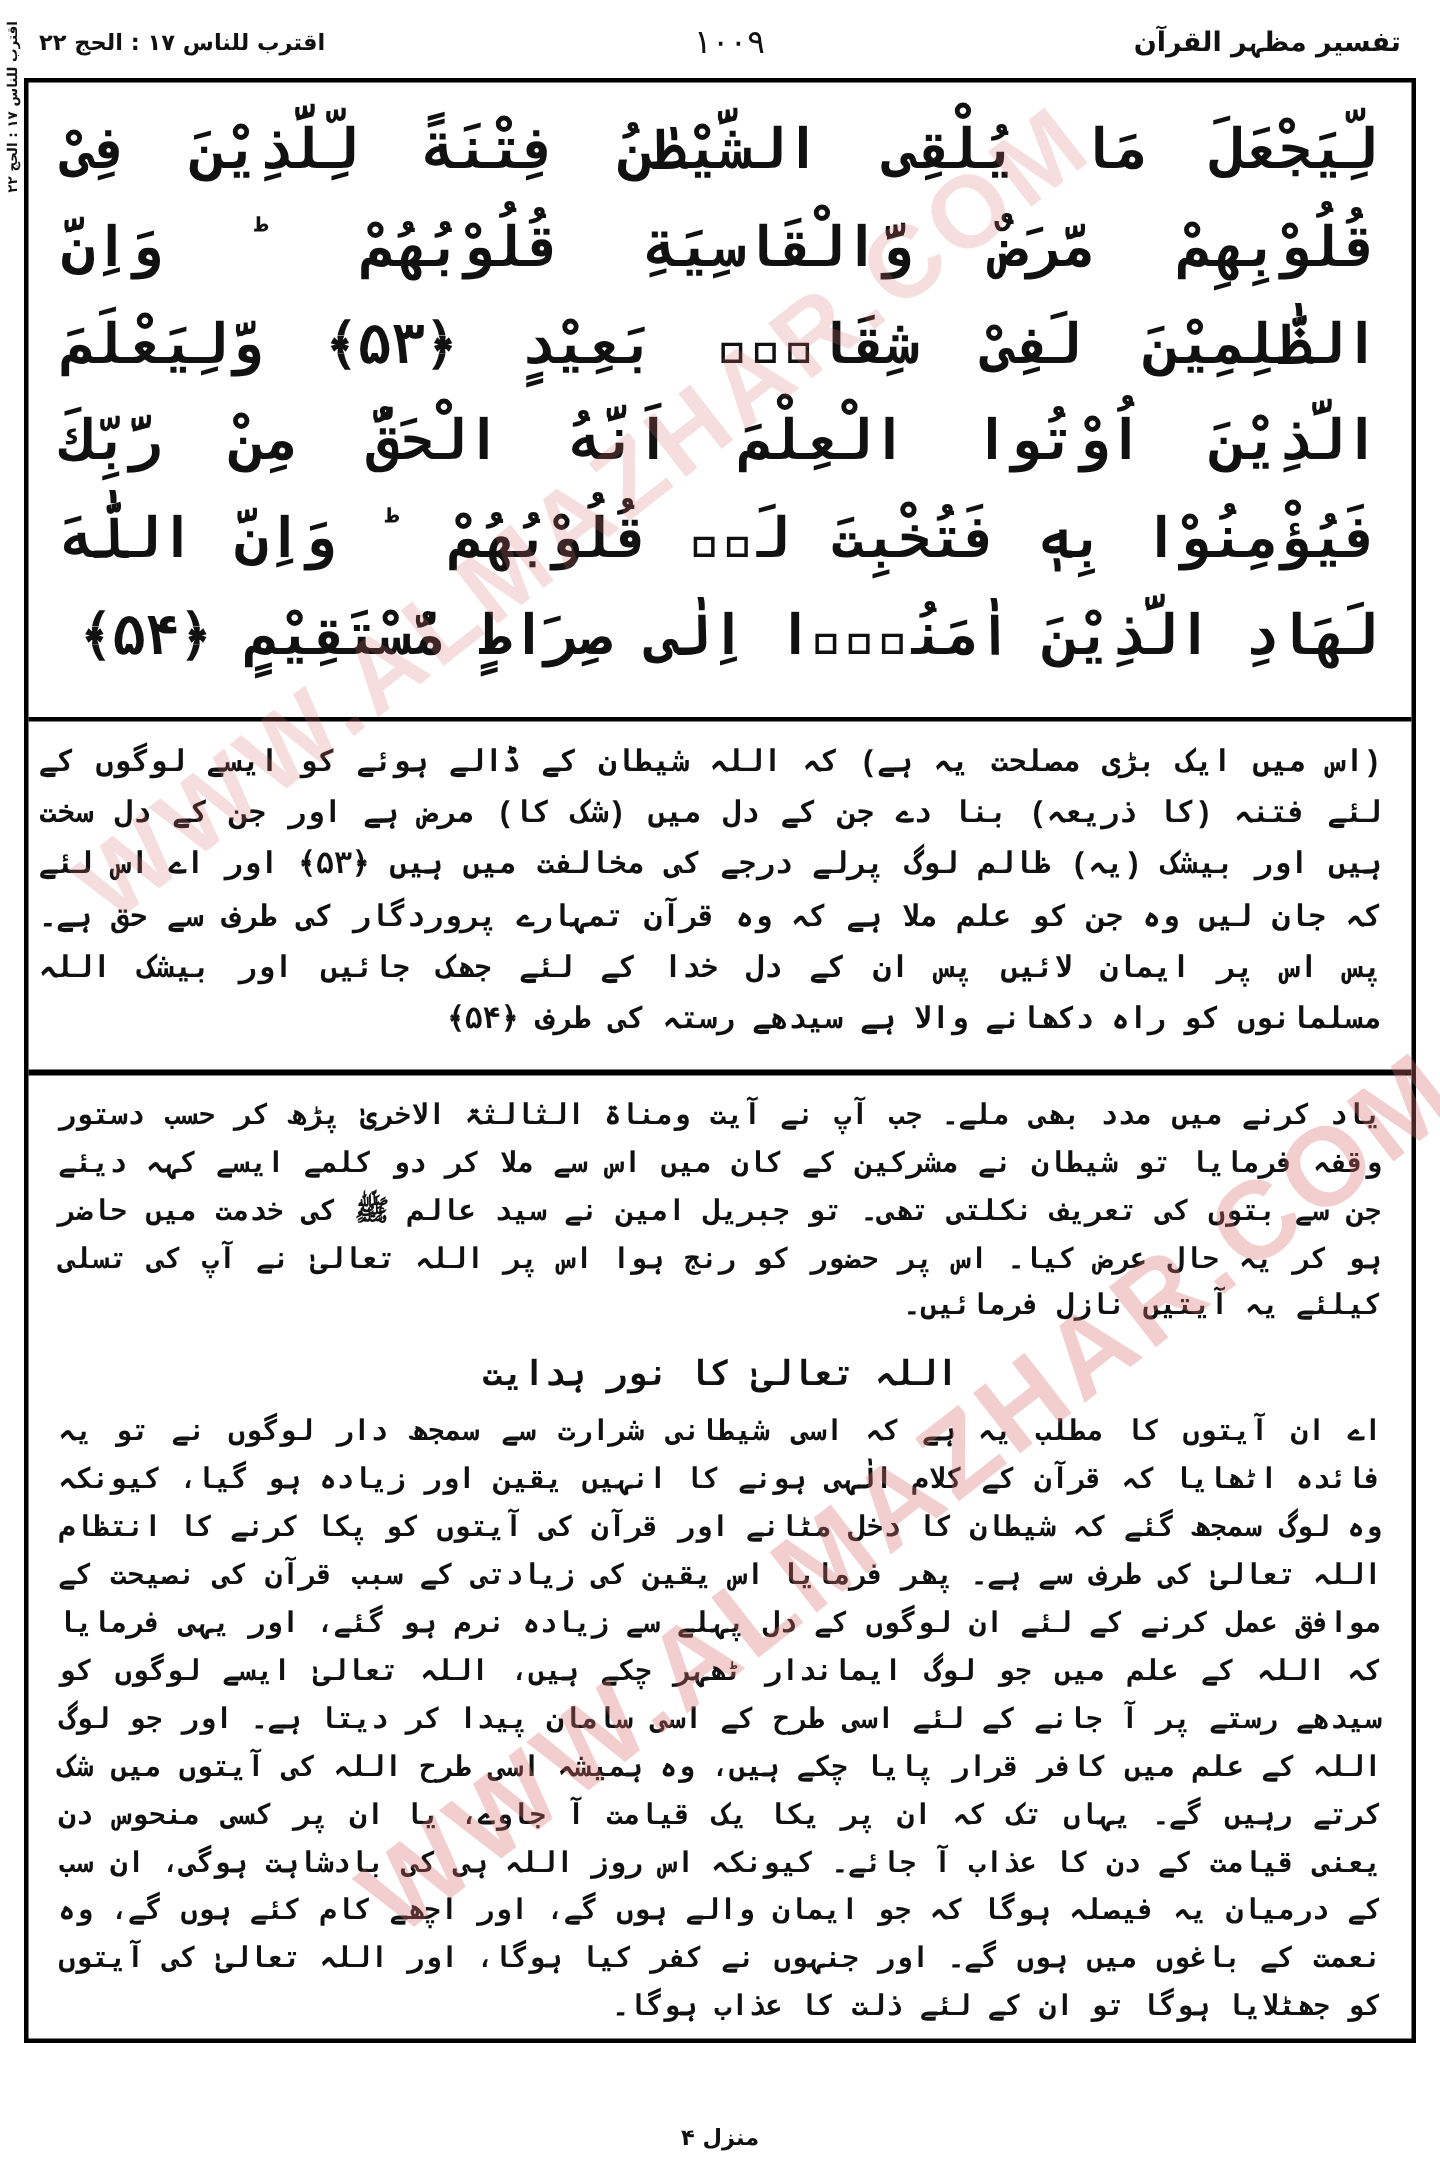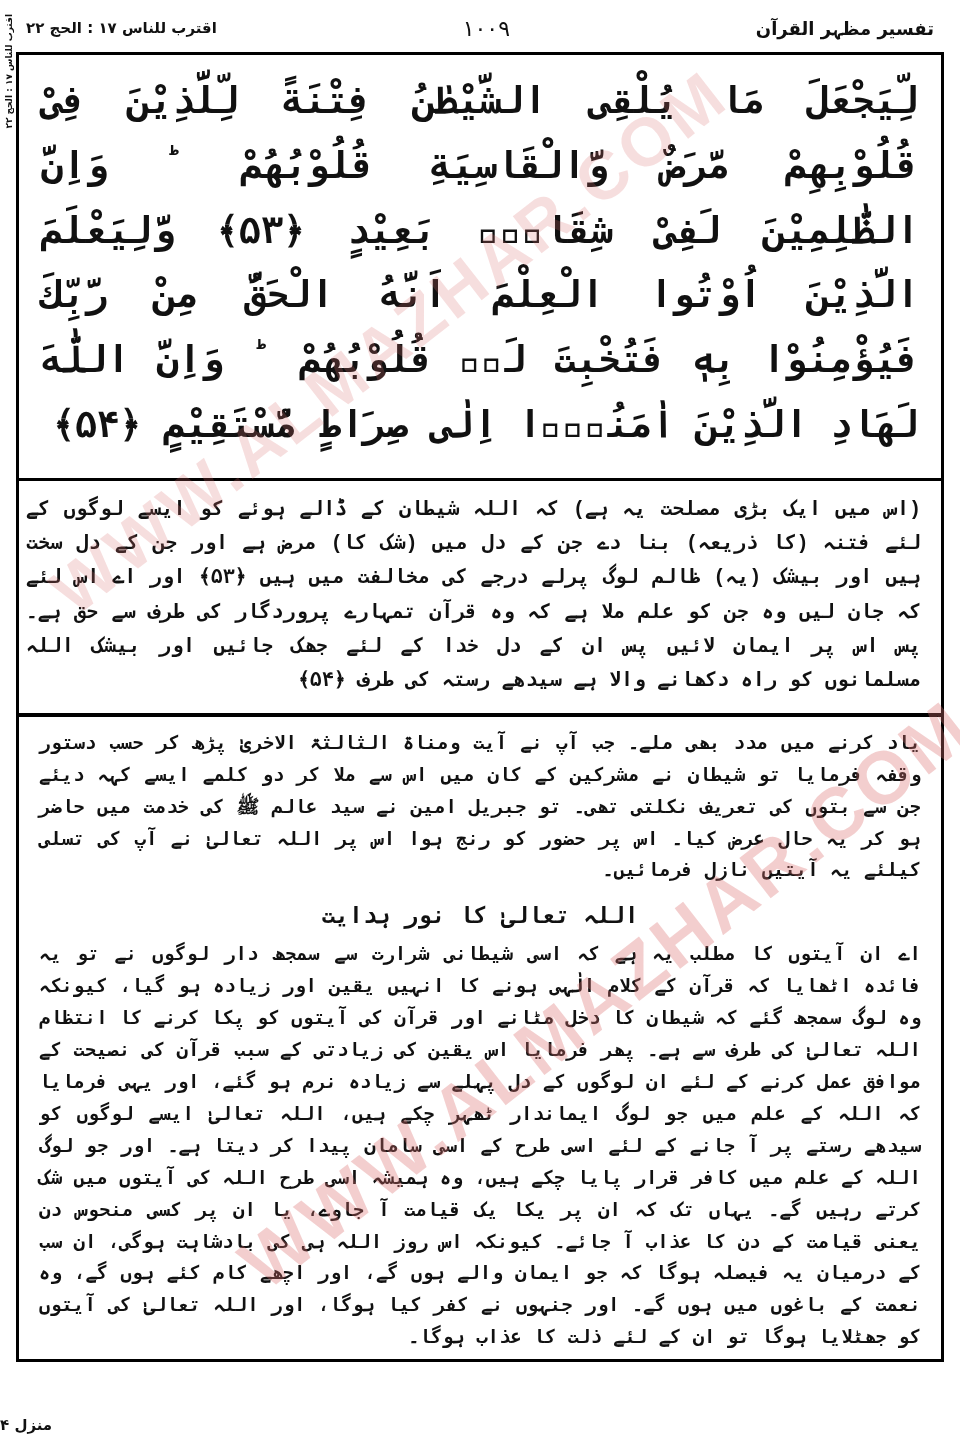--- a/index.html
+++ b/index.html
@@ -72,21 +72,21 @@
     direction: rtl;
     font-size: 19px; font-weight: 600;
     line-height: 1.68;
     text-align: justify; text-align-last: right;
     padding: 4px 20px 4px 20px;
   }
 
   
   .footer {
     position: absolute; left: 0; right: 0; bottom: 8px;
-    text-align: left;
+    text-align: center;
     font-size: 15px; font-weight: bold;
     z-index: 1;
   }
 
   
   .watermark {
     position: absolute;
     direction: ltr;
     font-family: "Liberation Sans", sans-serif;
     font-weight: 800;

